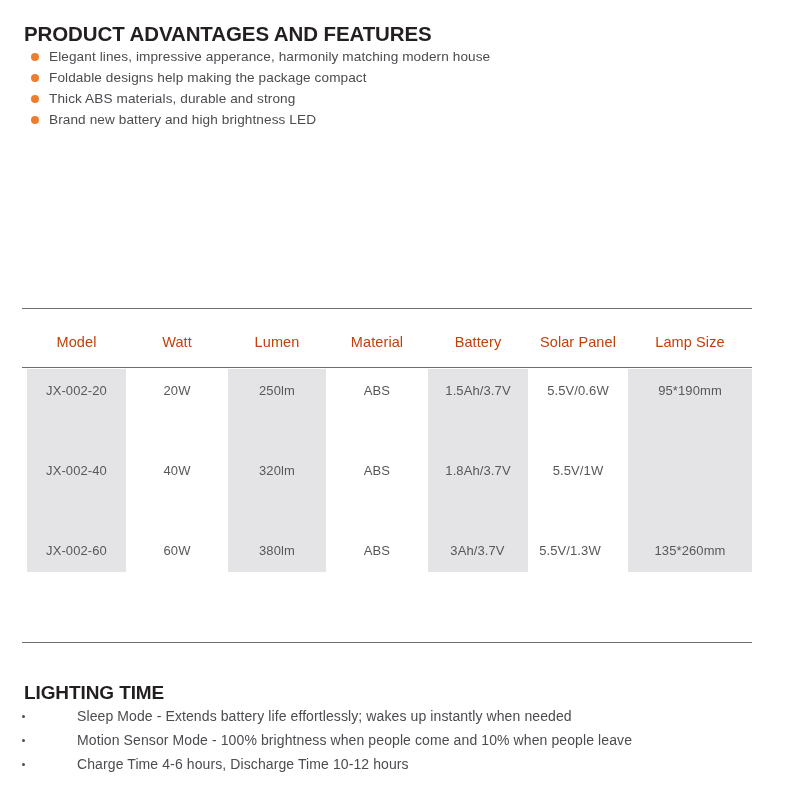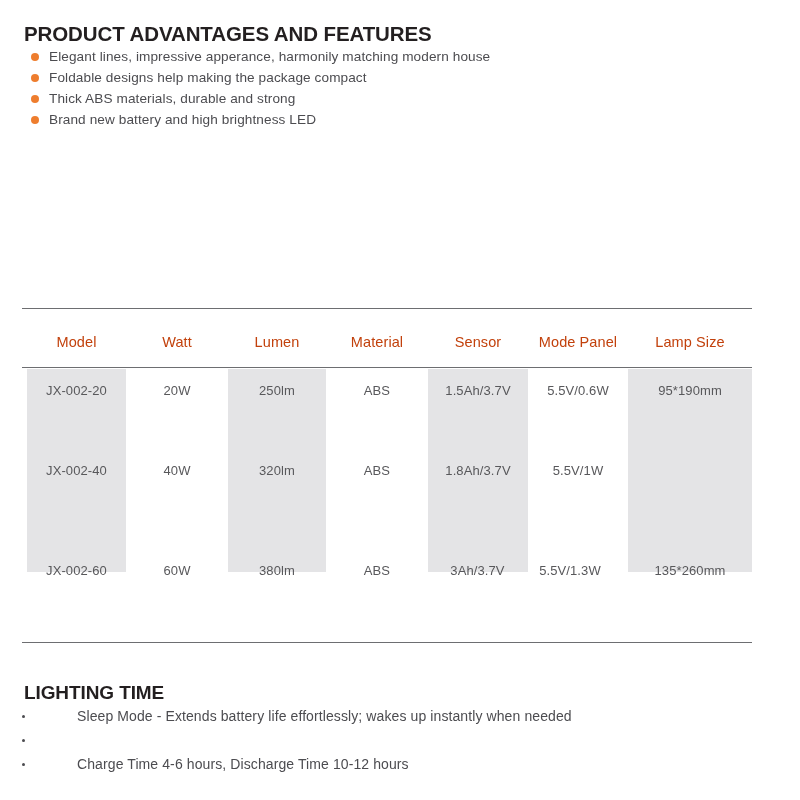--- a/index.html
+++ b/index.html
@@ -112,21 +112,21 @@
     white-space: nowrap;
   }
   .data-row {
     position: absolute;
     left: 0;
     width: 800px;
     height: 22px;
   }
   #data-row-0 { top: 380px; }
   #data-row-1 { top: 460px; }
-  #data-row-2 { top: 560px; }
+  #data-row-2 { top: 540px; }
   .data-cell {
     position: absolute;
     top: 0;
     height: 22px;
     line-height: 22px;
     text-align: center;
     font-size: 13px;
     color: #58585b;
     letter-spacing: 0.1px;
     white-space: nowrap;
@@ -213,22 +213,22 @@
       <div class="col-band" style="left: 428px; width: 100px; background: rgb(228, 228, 230);"></div>
       <div class="col-band" style="left: 628px; width: 124px; background: rgb(228, 228, 230);"></div>
     </div>
   <div class="hrule" id="table-rule-mid" style="background: rgb(109, 110, 113);"></div>
 
   <div id="table-header-row">
       <div class="header-cell" style="left: 27px; width: 99px;">Model</div>
       <div class="header-cell" style="left: 126px; width: 102px;">Watt</div>
       <div class="header-cell" style="left: 228px; width: 98px;">Lumen</div>
       <div class="header-cell" style="left: 326px; width: 102px;">Material</div>
-      <div class="header-cell" style="left: 428px; width: 100px;">Sensor</div>
-      <div class="header-cell" style="left: 528px; width: 100px;">Mode Panel</div>
+      <div class="header-cell" style="left: 428px; width: 100px;">Battery</div>
+      <div class="header-cell" style="left: 528px; width: 100px;">Solar Panel</div>
       <div class="header-cell" style="left: 628px; width: 124px;">Lamp Size</div>
     </div>
 
   <div class="data-row" id="data-row-0">
       <div class="data-cell" style="left: 27px; width: 99px;">JX-002-20</div>
       <div class="data-cell" style="left: 126px; width: 102px;">20W</div>
       <div class="data-cell" style="left: 228px; width: 98px;">250lm</div>
       <div class="data-cell" style="left: 326px; width: 102px;">ABS</div>
       <div class="data-cell" style="left: 428px; width: 100px;">1.5Ah/3.7V</div>
       <div class="data-cell" style="left: 528px; width: 100px;">5.5V/0.6W</div>
@@ -258,19 +258,20 @@
 <section id="lighting-section">
   <h2 id="lighting-title">LIGHTING TIME</h2>
 
   <ul id="lighting-list" style="list-style: none; margin: 0px; padding: 0px;">
       <li class="lighting-item">
         <span class="lighting-bullet"></span>
         <span class="lighting-text">Sleep Mode - Extends battery life effortlessly; wakes up instantly when needed</span>
       </li>
       <li class="lighting-item">
         <span class="lighting-bullet"></span>
+        <span class="lighting-text">Motion Sensor Mode - 100% brightness when people come and 10% when people leave</span>
       </li>
       <li class="lighting-item">
         <span class="lighting-bullet"></span>
         <span class="lighting-text">Charge Time 4-6 hours, Discharge Time 10-12 hours</span>
       </li>
     </ul>
 </section>
 
 </body></html>

